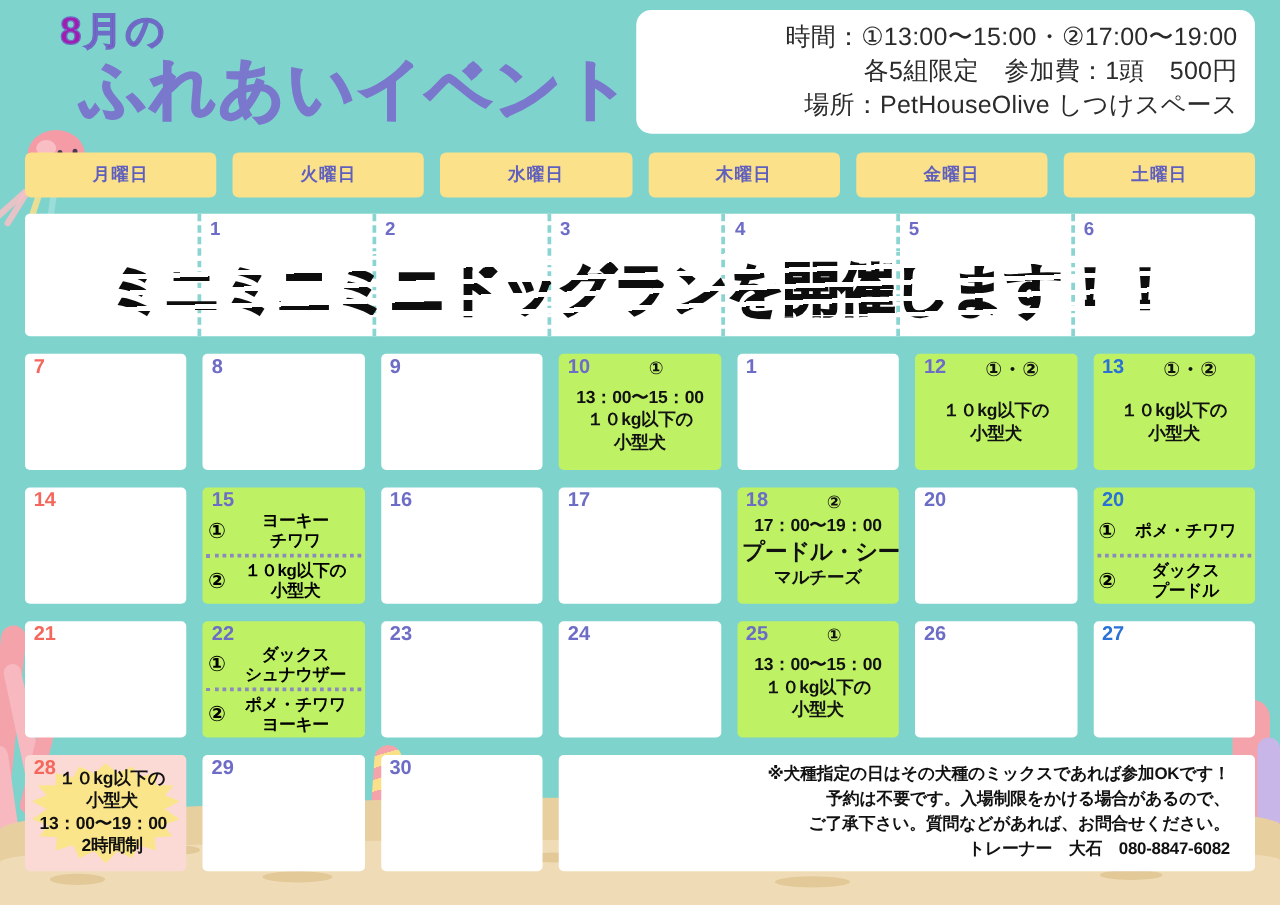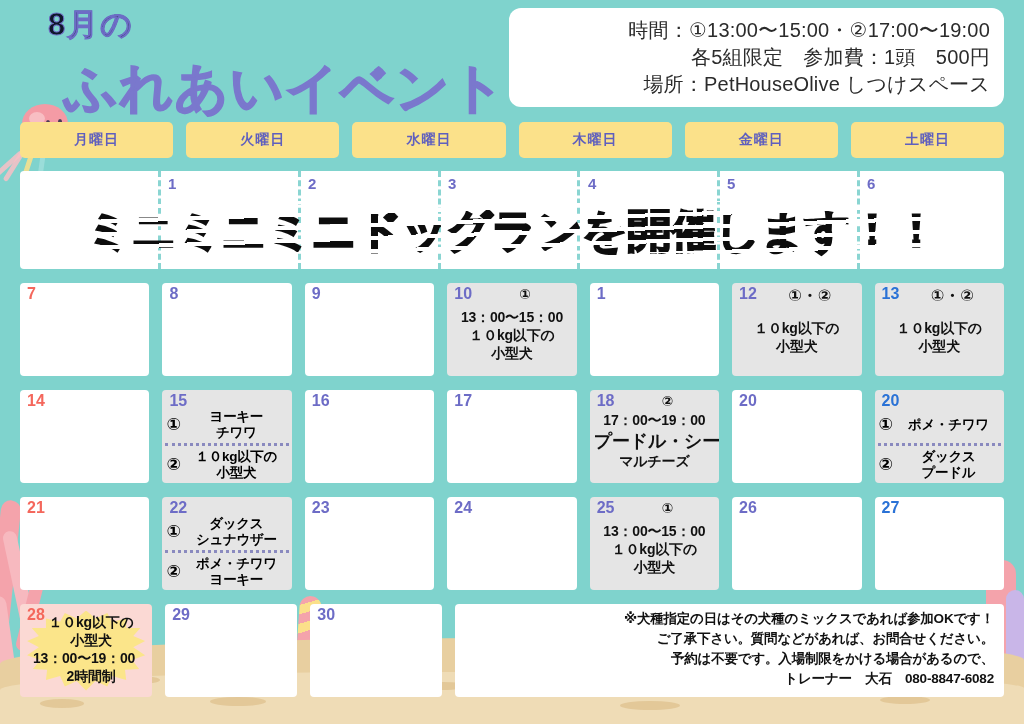--- a/index.html
+++ b/index.html
@@ -56,27 +56,27 @@
   
   .rweed { position:absolute; border-radius:14px 14px 6px 6px; }
 
   
   #page { position:relative; z-index:2; width:1024px; height:724px; padding:0 20px; }
 
   
   .header { position:relative; height:120px; }
   .title-block { position:absolute; left:10px; top:8px; }
   .title-month {
-    font-size:31px; font-weight:bold; color:#0f172a; letter-spacing:2px;
+    font-size:31px; font-weight:bold; color:#a21caf; letter-spacing:2px;
     line-height:1.1; padding-left:18px;
     -webkit-text-stroke:1px #6d6cc6;
   }
   .title-main {
     font-size:53px; font-weight:bold; color:#7a78cd; letter-spacing:1px;
-    line-height:1.05; padding-left:34px; margin-top:18px;
+    line-height:1.05; padding-left:34px; margin-top:2px;
     -webkit-text-stroke:1.5px #7a78cd;
   }
   .infobox {
     position:absolute; right:0; top:8px; width:495px;
     background:#fff; border-radius:12px; padding:9px 14px 10px;
     text-align:right; color:#2b2b2b;
   }
   .infobox div { font-size:20px; line-height:1.34; letter-spacing:.2px; }
 
   
@@ -112,21 +112,21 @@
     pointer-events:none;
   }
 
   
   .grid { display:flex; flex-direction:column; gap:14px; margin-top:14px; }
   .row { display:flex; gap:13px; }
   .cell {
     flex:1 1 0; height:93px; background:#fff; border-radius:4px;
     position:relative; overflow:hidden;
   }
-  .cell.ev { background:#e5e5e5; }
+  .cell.ev { background:#bef264; }
   .cell.hl { background:#fbd9d4; }
   .daynum {
     position:absolute; left:7px; top:2px;
     font-size:16px; font-weight:bold; color:#6d6cc6; z-index:3;
   }
   .daynum.sun { color:#f4675c; }
   .daynum.sat { color:#2a72d6; }
 
   .cbody {
     position:absolute; left:0; right:0; top:0; bottom:0; z-index:2;
@@ -155,21 +155,21 @@
     clip-path:polygon(50% 0%,58% 10%,68% 3%,72% 14%,84% 10%,84% 22%,96% 22%,
       90% 32%,100% 38%,90% 46%,100% 56%,89% 62%,95% 73%,83% 74%,84% 87%,72% 82%,
       68% 95%,58% 88%,50% 100%,42% 88%,32% 95%,28% 82%,16% 87%,17% 74%,5% 73%,
       11% 62%,0% 56%,10% 46%,0% 38%,10% 32%,4% 22%,16% 22%,16% 10%,28% 14%,
       32% 3%,42% 10%);
   }
 
   
   .noteblock {
     flex:4 1 0; background:#fff; border-radius:4px; height:93px;
-    padding:5px 10px 4px; text-align:right; overflow:hidden;
+    padding:5px 20px 4px; text-align:right; overflow:hidden;
   }
   .noteblock div {
     font-size:13.5px; font-weight:bold; color:#111; line-height:1.47;
     letter-spacing:-.2px;
   }
 </style>
 </head>
 <body>
 
 <div id="deco">
@@ -409,20 +409,20 @@
         </div>
       </div>
       <div class="cell">
         <div class="daynum">29</div>
       </div>
       <div class="cell">
         <div class="daynum">30</div>
       </div>
       <div class="noteblock">
         <div>※犬種指定の日はその犬種のミックスであれば参加OKです！</div>
+        <div>予約は不要です。入場制限をかける場合があるので、</div>
         <div>ご了承下さい。質問などがあれば、お問合せください。</div>
-        <div>予約は不要です。入場制限をかける場合があるので、</div>
         <div>トレーナー　大石　080-8847-6082</div>
       </div>
     </div>
 
   </div>
 </div>
 
 </body></html>

